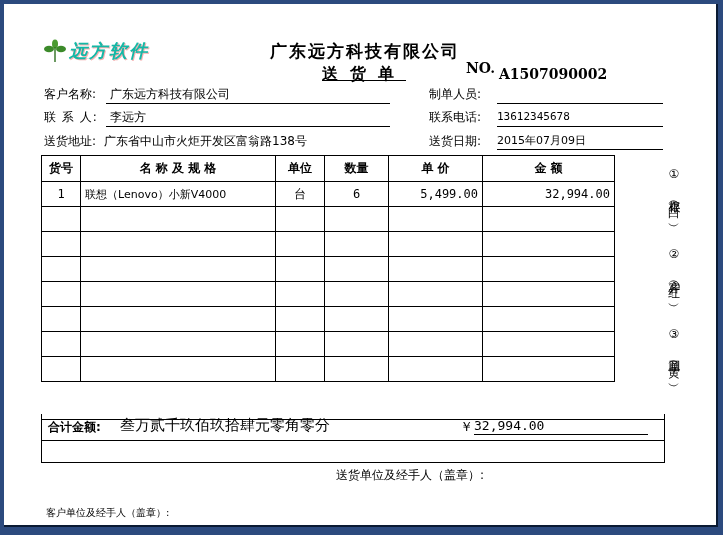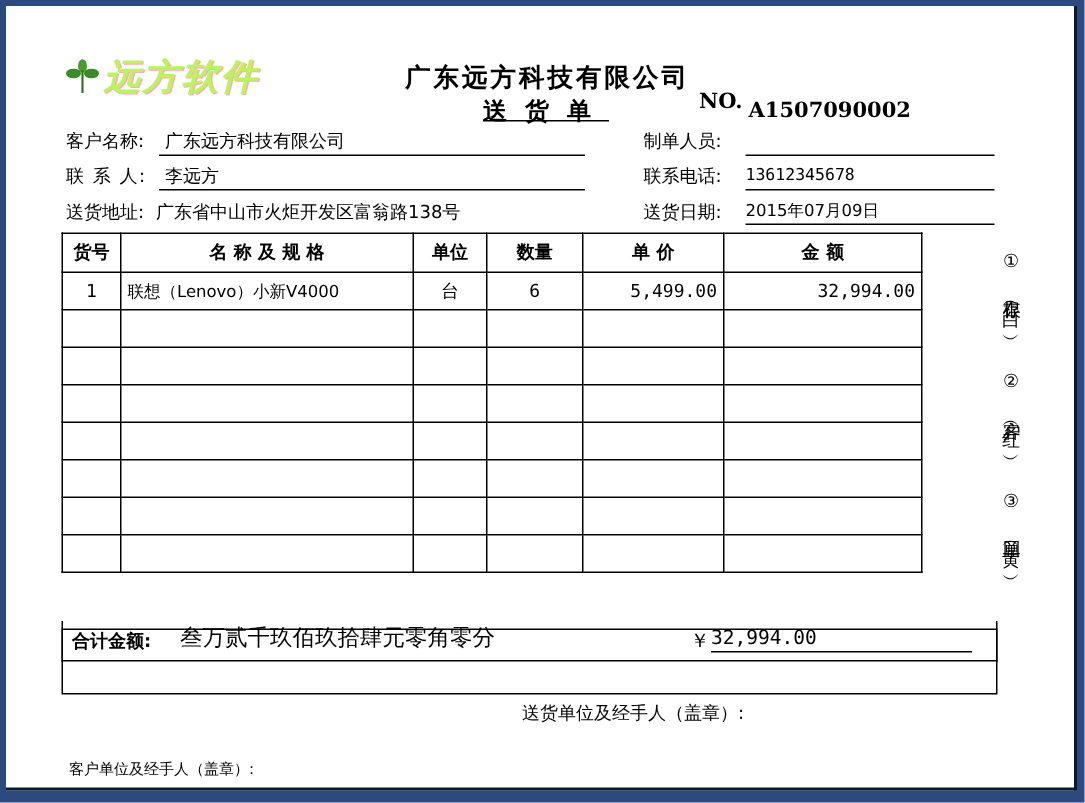--- a/index.html
+++ b/index.html
@@ -2,21 +2,21 @@
 <html><head>
 <meta charset="utf-8">
 <style>
   html, body { margin:0; padding:0; }
   body { width:723px; height:535px; background:#2c4a7e; position:relative; overflow:hidden;
          font-family:"DejaVu Sans", sans-serif; color:#000; }
   .page { position:absolute; left:4px; top:4px; width:714px; height:523px; background:#fff;
           border-right:2px solid #0a1a33; border-bottom:2px solid #0a1a33; box-sizing:border-box; }
   .abs { position:absolute; white-space:nowrap; }
   .logo { left:44px; top:38px; height:26px; display:flex; align-items:center; }
-  .logo-text { color:#bef264; font-family:"DejaVu Serif", serif; font-size:24px; font-weight:bold;
+  .logo-text { color:#14b8a6; font-family:"DejaVu Serif", serif; font-size:18px; font-weight:bold;
                font-style:italic; letter-spacing:2px; text-shadow:1px 1px 0 #f5b0b0; margin-left:3px; }
   .company { left:270px; top:40px; font-family:"DejaVu Serif", serif; font-size:17px; font-weight:bold; letter-spacing:2px; }
   .doc-title { left:322px; top:64px; font-family:"DejaVu Serif", serif; font-size:16px; font-weight:bold;
                text-decoration:underline; letter-spacing:12px; }
   .docno-label { left:466px; top:60px; font-family:"DejaVu Serif", serif; font-size:14px; font-weight:bold; }
   .docno { left:499px; top:66px; font-family:"DejaVu Serif", serif; font-size:14px; font-weight:bold; }
   .lbl { font-size:12px; }
   .field-line { position:absolute; height:0; border-top:1px solid #000; }
   .fv { font-size:12px; }
   .mono { font-family:"DejaVu Sans Mono", monospace; font-size:11px; }
@@ -158,21 +158,21 @@
   <span class="abs" style="left:78px;top:2px;font-size:15px;">叁万贰千玖佰玖拾肆元零角零分</span>
   <span class="abs" style="left:418px;top:4px;font-size:13px;">￥</span>
   <span class="abs mono" style="left:432px;top:4px;font-size:13px;">32,994.00</span>
   <div class="field-line" style="left:432px;top:20px;width:174px;"></div>
 </div>
 
 <div class="remark-box">
 </div>
 
 <div class="abs" style="left:46px;top:472px;font-size:10px;margin-top:34px;">客户单位及经手人（盖章）:</div>
-<div class="abs" style="left:348px;top:467px;font-size:12px;">送货单位及经手人（盖章）:</div>
+<div class="abs" style="left:336px;top:467px;font-size:12px;">送货单位及经手人（盖章）:</div>
 
 <div class="side" style="top:168px;">
   <div>①</div>
   <div><span style="writing-mode:vertical-rl;">存根</span></div>
   <div>︵<br><span>白</span><br>︶</div>
 </div>
 <div class="side" style="top:248px;">
   <div>②</div>
   <div><span style="writing-mode:vertical-rl;">客户</span></div>
   <div>︵<br><span>红</span><br>︶</div>

